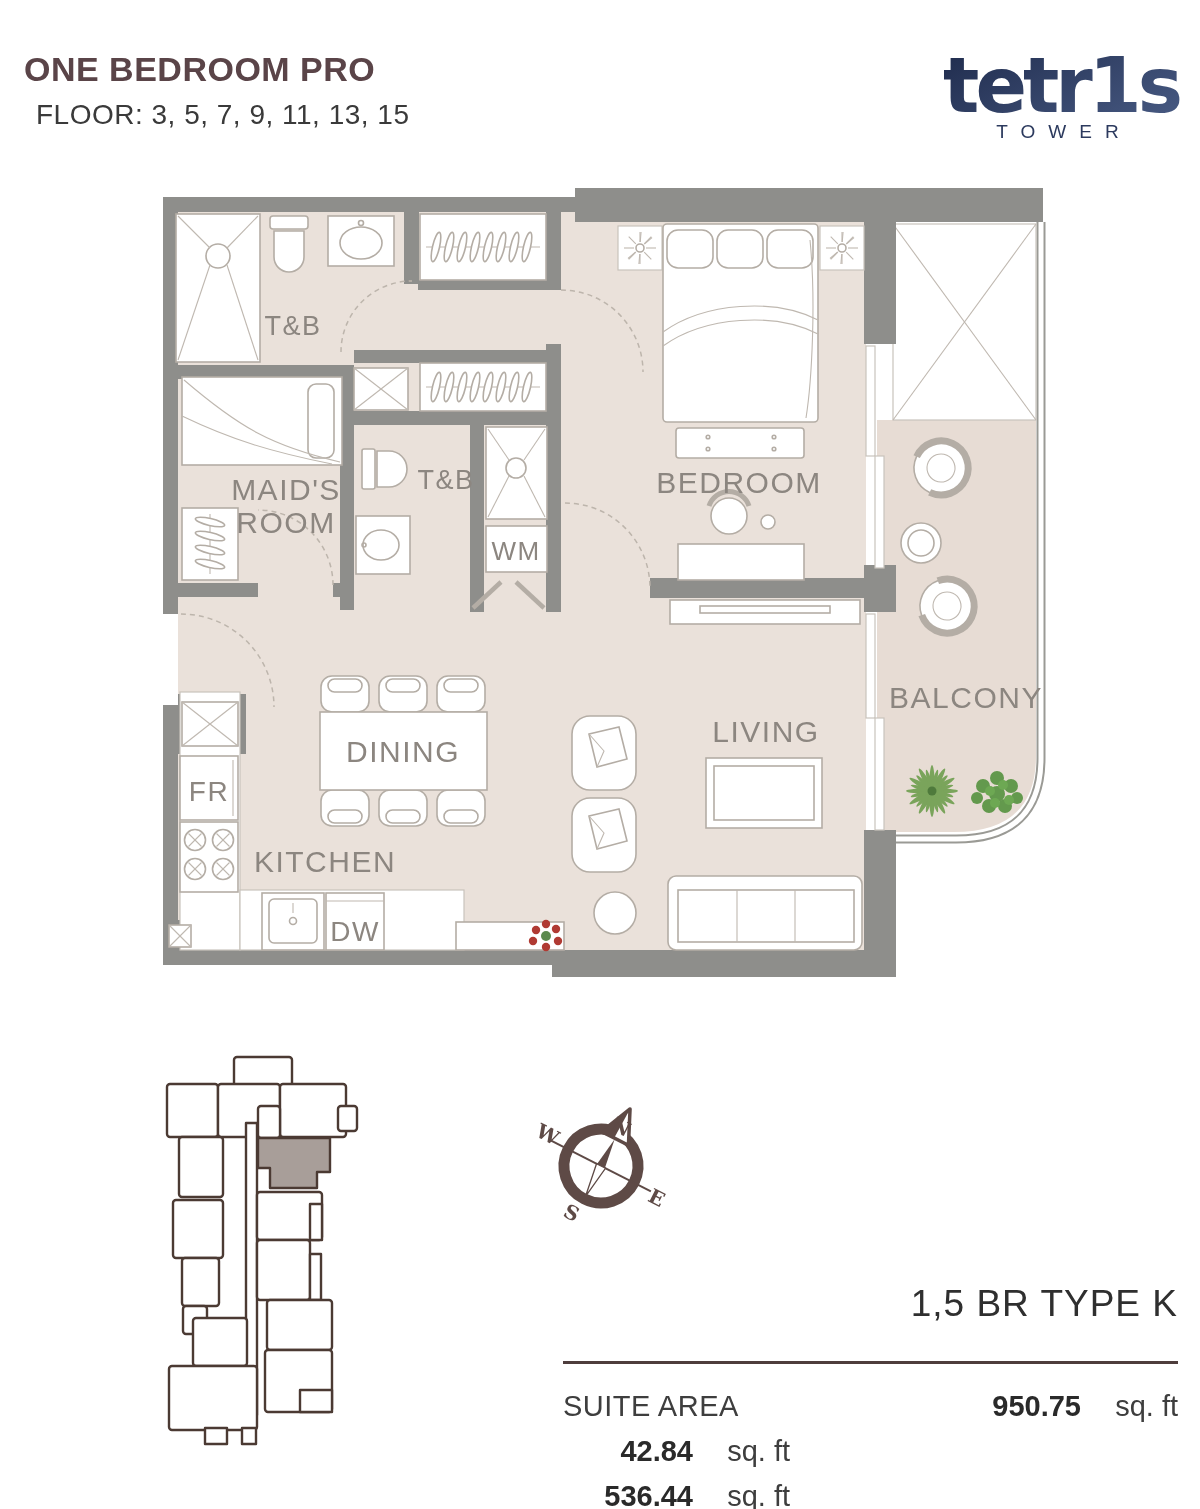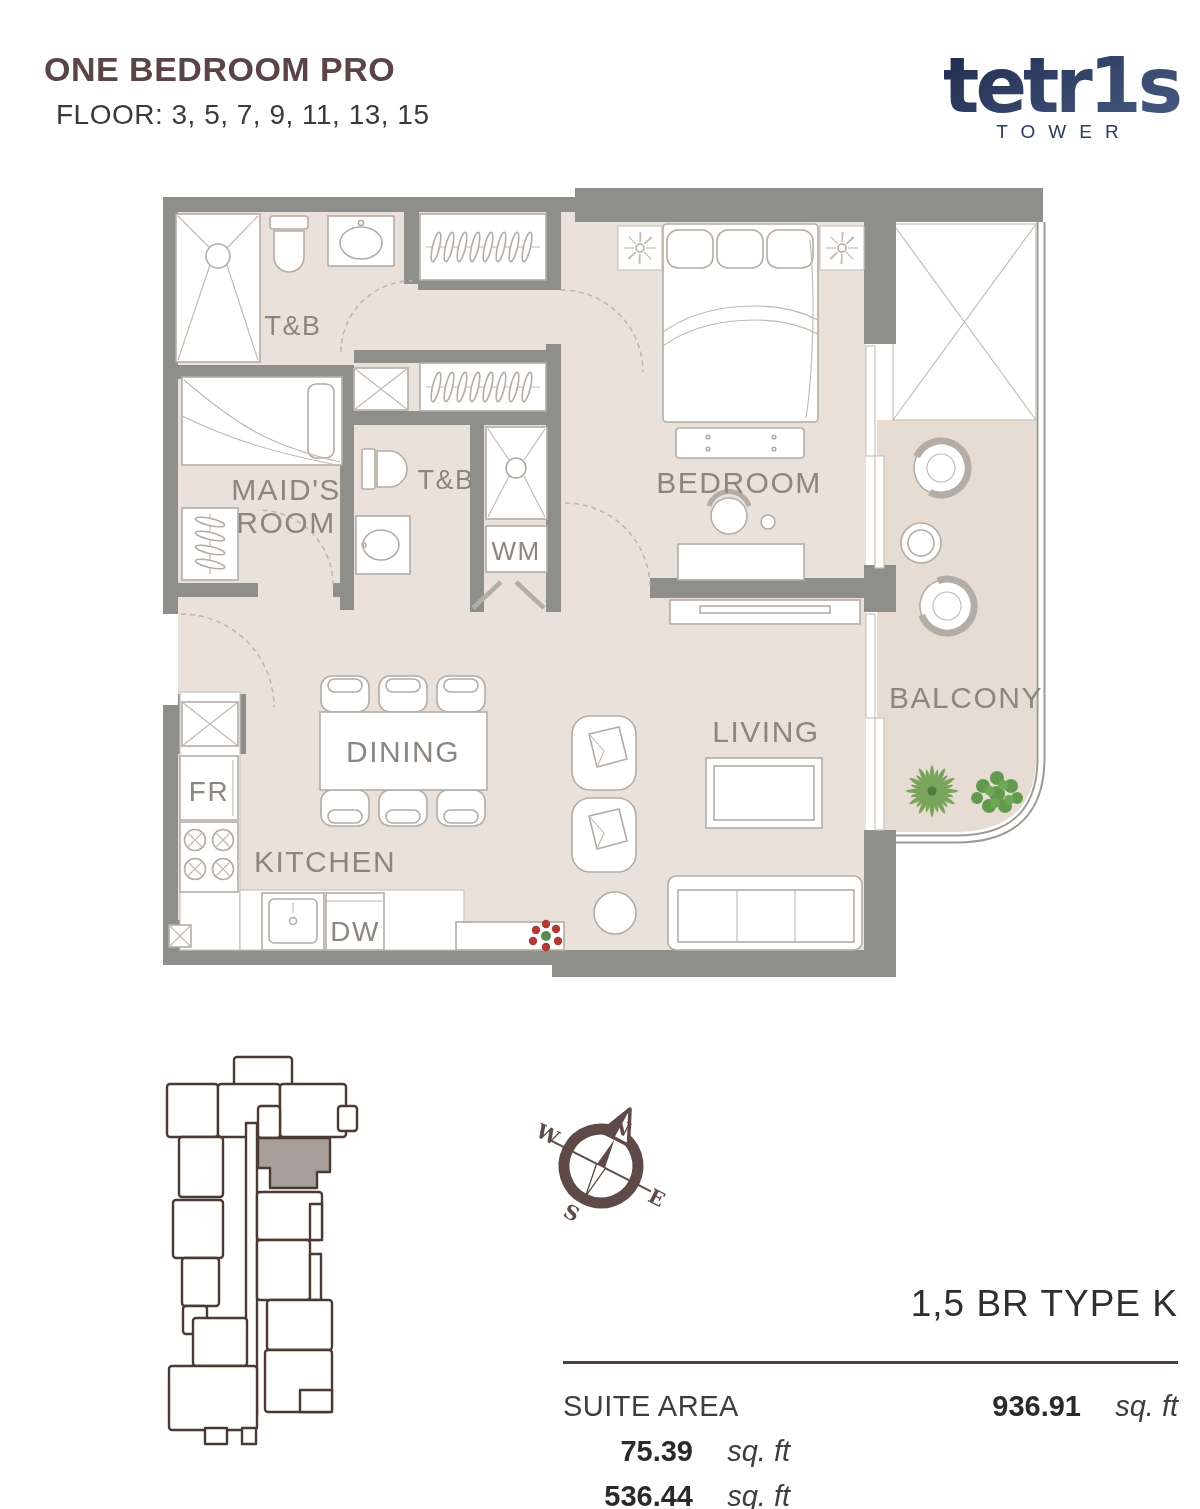--- a/index.html
+++ b/index.html
@@ -1,19 +1,19 @@
 <!DOCTYPE html>
 <html><head>
 <meta charset="utf-8">
 <style>
   html,body{margin:0;padding:0;background:#fff;}
   #page{position:relative;width:1200px;height:1509px;background:#fff;overflow:hidden;
         font-family:"Liberation Sans",sans-serif;}
   
-  #hdr{position:absolute;left:44px;top:50px;}
+  #hdr{position:absolute;left:24px;top:50px;}
   #hdr h1{margin:0;font-size:34px;font-weight:bold;color:#5a4448;letter-spacing:.5px;}
   #hdr p{margin:10px 0 0 12px;font-size:28px;color:#3a3a3a;letter-spacing:.5px;}
   
   #logo{position:absolute;left:920px;top:24px;width:270px;height:125px;}
   
   svg.art{position:absolute;left:0;top:0;width:1200px;height:1509px;}
   .wall{fill:#8e8e8b;}
   .f{fill:#ffffff;stroke:#b4ada5;stroke-width:1.6;}
   .fl{fill:#ffffff;stroke:#c9c3bc;stroke-width:1.2;}
   .ln{fill:none;stroke:#b4ada5;stroke-width:1.6;}
@@ -25,21 +25,21 @@
   .kp{fill:#ffffff;stroke:#4b3a33;stroke-width:2.4;stroke-linejoin:round;}
   .cmp{font-family:"DejaVu Serif",serif;font-weight:bold;font-size:20px;
        fill:#5e4a46;text-anchor:middle;}
   
   #areas{position:absolute;left:563px;top:1249px;width:615px;margin-top:34px;}
   #unitType{font-size:37px;color:#2f2f2f;text-align:right;letter-spacing:1px;}
   #rule{border:none;border-top:3px solid #4e3d3c;margin:36px 0 20px 0;}
   .arow{display:flex;align-items:flex-end;font-size:29px;color:#3e3e3e;padding:6px 0;}
   .arow .al{flex:1;letter-spacing:.5px;}
   .arow .av{width:130px;text-align:right;font-weight:bold;color:#2a2a2a;}
-  .arow .au{width:97px;text-align:right;font-style:italic;}
+  .arow .au{width:97px;text-align:right;}
 </style>
 </head>
 <body>
 
 <div id="page">
 
   <svg class="art" viewBox="0 0 1200 1509">
     <defs>
       <linearGradient id="lg" x1="0" y1="0" x2="1" y2="0.7">
         <stop offset="0" stop-color="#1e2a4b"></stop>
@@ -436,25 +436,25 @@
   <svg id="logo" viewBox="0 0 270 125">
     <text x="141" y="88" text-anchor="middle" fill="url(#lg)" style="font-family:'DejaVu Sans',sans-serif;font-weight:bold;font-size:76px;letter-spacing:-4px;">tetr1s</text>
     <text x="144" y="114" text-anchor="middle" fill="#2c3a5e" style="font-family:'Liberation Sans',sans-serif;font-size:19px;letter-spacing:13px;">TOWER</text>
   </svg>
 
   <div id="areas">
     <div id="unitType">1,5 BR TYPE K</div>
     <hr id="rule">
     <div class="arow">
       <span class="al">SUITE AREA</span>
-      <span class="av">936.91</span>
+      <span class="av">950.75</span>
       <span class="au">sq. ft</span>
     </div>
     <div class="arow">
-      <span class="av">75.39</span>
+      <span class="av">42.84</span>
       <span class="au">sq. ft</span>
     </div>
     <div class="arow">
       <span class="av">536.44</span>
       <span class="au">sq. ft</span>
     </div>
   </div>
 
 </div>
 

